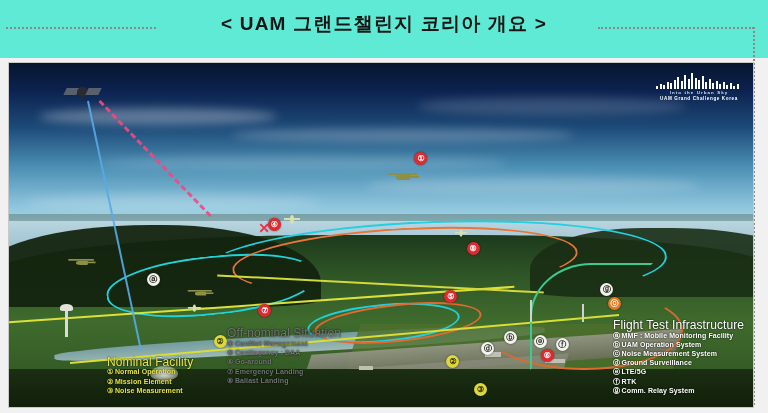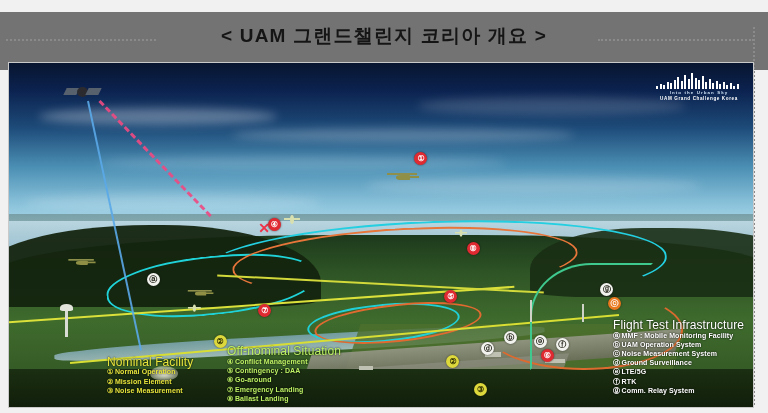--- a/index.html
+++ b/index.html
@@ -17,22 +17,21 @@
     width: 768px;
     height: 413px;
     background: #f1f1f1;
   }
 
   
   #title-bar {
     position: absolute;
     left: 0; top: 0;
     width: 768px; height: 58px;
-    background: #737373;
-    margin-top: 12px;
+    background: #5eead4;
   }
   .rule-left, .rule-right {
     position: absolute;
     top: 27px;
     height: 0;
     border-top: 2px dotted #8a8a8a;
   }
   .rule-left  { left: 6px;  width: 150px; }
   .rule-right { left: 598px; width: 156px; }
   .rule-vert {
@@ -356,21 +355,21 @@
   }
   .legend .lg-item {
     font-weight: bold;
     font-size: 7px;
     line-height: 9.2px;
     letter-spacing: .1px;
   }
   .legend .lg-item .sym { margin-right: 1.5px; }
 
   #legend-nominal { left: 98px; bottom: 12px; color: #e8e53c; text-shadow: 0 0 2px #000; }
-  #legend-offnom  { left: 218px; bottom: 4px;  color: #bef264; text-shadow: 0 0 2px #000; }
+  #legend-offnom  { left: 218px; bottom: 22px;  color: #737373; text-shadow: 0 0 2px #000; }
   #legend-infra   { left: 604px; bottom: 12px; color: #ffffff; text-shadow: 0 0 2px #000; }
   #legend-infra .lg-title { color: #ffffff; }
 </style>
 </head>
 <body>
 
 <div id="slide">
 
   <div id="title-bar">
     <div class="rule-left"></div>

